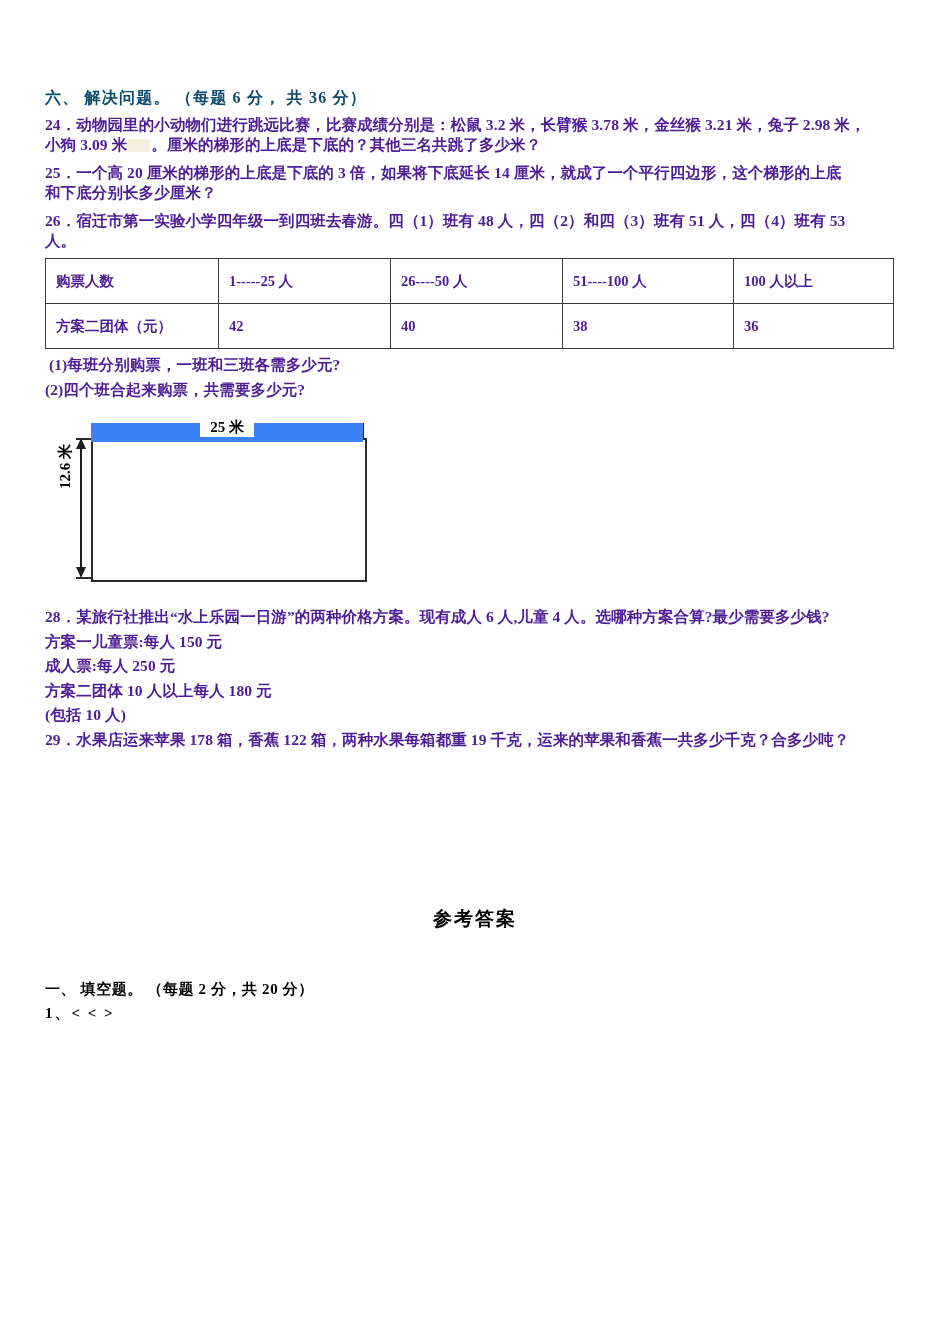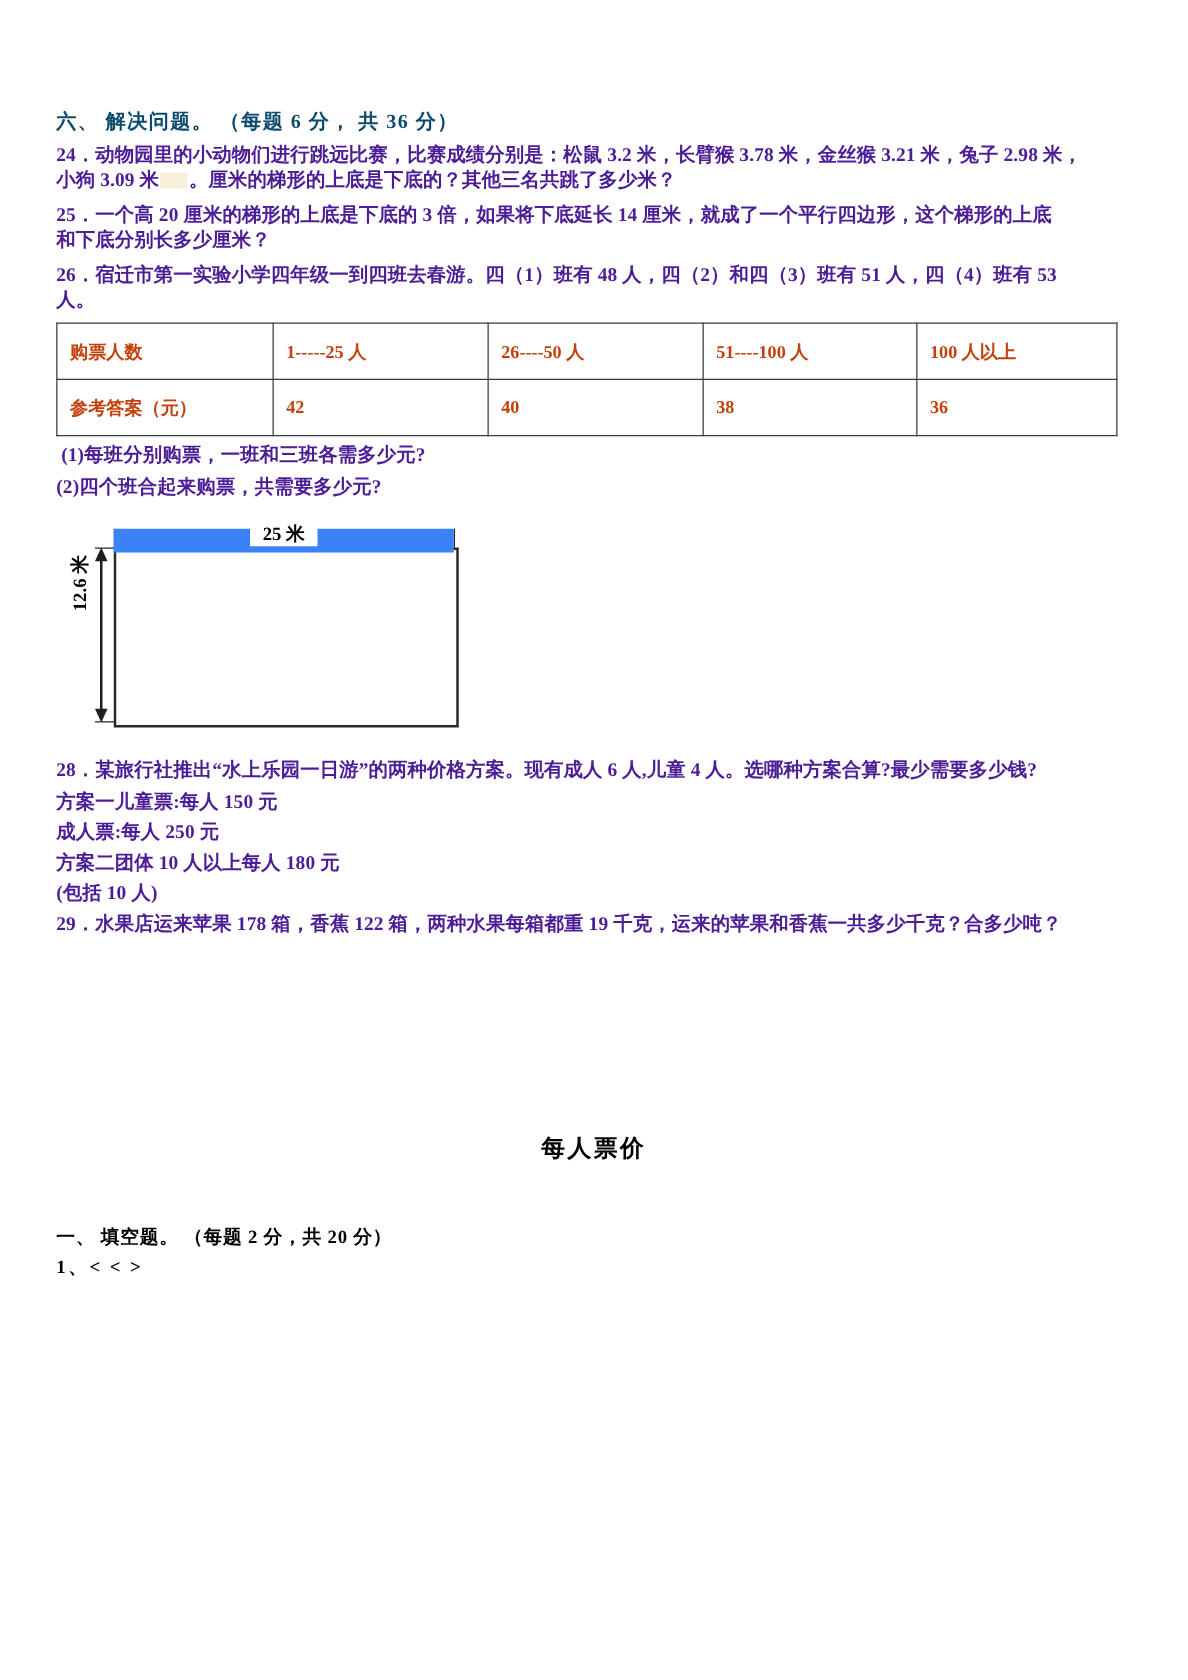--- a/index.html
+++ b/index.html
@@ -63,21 +63,21 @@
     width: 848px;
     table-layout: fixed;
   }
   table.price-table td {
     border: 1.4px solid #3a3a3a;
     height: 44px;
     padding: 0 10px;
     font-size: 14.5px;
     font-weight: bold;
     vertical-align: middle;
-    color: #c2410c;
+    color: #4c1d95;
   }
   table.price-table col.c0 { width: 173px; }
   table.price-table col.c1 { width: 172px; }
   table.price-table col.c2 { width: 172px; }
   table.price-table col.c3 { width: 171px; }
   table.price-table col.c4 { width: 160px; }
 
   
   .figure {
     position: relative;
@@ -277,21 +277,21 @@
         </colgroup>
         <tbody>
           <tr>
             <td>购票人数</td>
             <td>1-----25 人</td>
             <td>26----50 人</td>
             <td>51----100 人</td>
             <td>100 人以上</td>
           </tr>
           <tr>
-            <td>参考答案（元）</td>
+            <td>方案二团体（元）</td>
             <td>42</td>
             <td>40</td>
             <td>38</td>
             <td>36</td>
           </tr>
         </tbody>
       </table>
     </div>
 
     <div class="line q-cont"> (1)每班分别购票，一班和三班各需多少元?</div>
@@ -324,21 +324,21 @@
     <div class="line q-cont">28．某旅行社推出“水上乐园一日游”的两种价格方案。现有成人 6 人,儿童 4 人。选哪种方案合算?最少需要多少钱?</div>
     <div class="line q-cont">方案一儿童票:每人 150 元</div>
     <div class="line q-cont">成人票:每人 250 元</div>
     <div class="line q-cont">方案二团体 10 人以上每人 180 元</div>
     <div class="line q-cont">(包括 10 人)</div>
 
     <div class="line q-cont">29．水果店运来苹果 178 箱，香蕉 122 箱，两种水果每箱都重 19 千克，运来的苹果和香蕉一共多少千克？合多少吨？</div>
 
     <div class="spacer-big"></div>
 
-    <div class="answers-title">每人票价</div>
+    <div class="answers-title">参考答案</div>
 
     <div style="height:48px"></div>
 
     <div class="ans-head">一、 填空题。 （每题 2 分，共 20 分）</div>
     <div class="ans-item">1、&lt;   &lt;   &gt;</div>
 
   </div>
 </div>
 
 </body></html>

